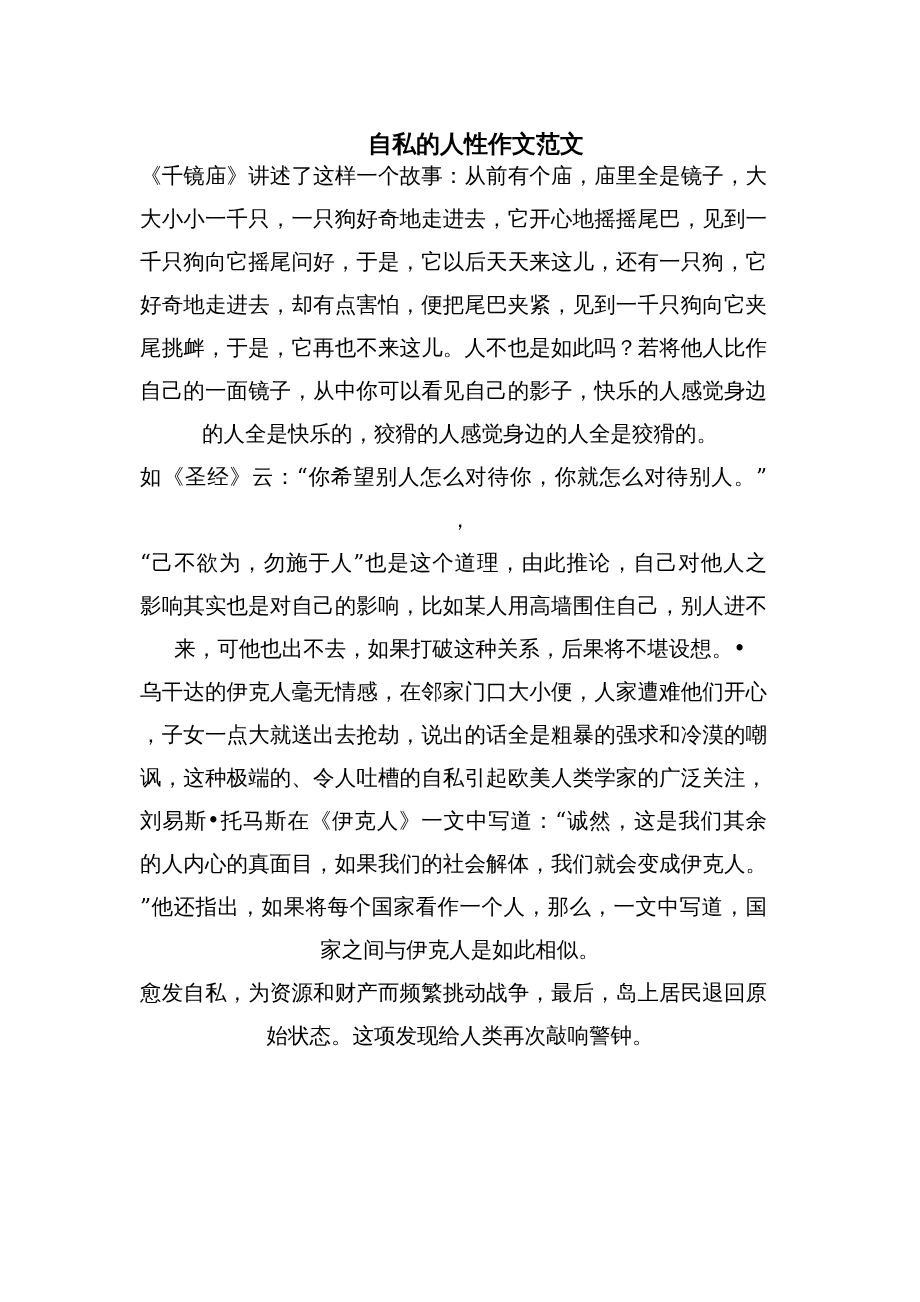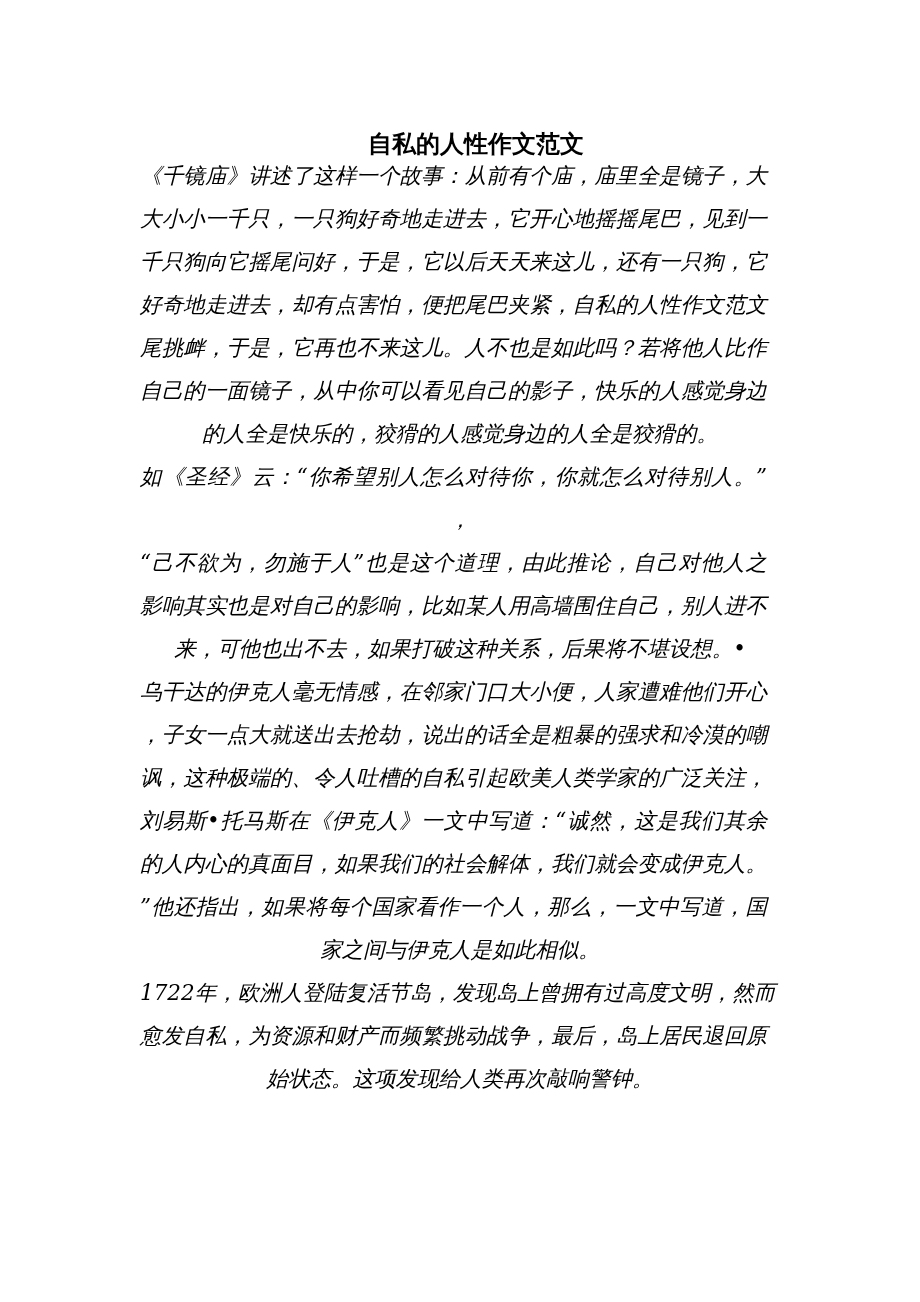--- a/index.html
+++ b/index.html
@@ -42,21 +42,20 @@
       top: 154px;
       width: 640px;
     }
     .line {
       display: block;
       height: 43px;
       line-height: 43px;
       font-size: 21.5px;
       white-space: nowrap;
       overflow: visible;
-      font-style: italic;
     }
     .line.justify {
       text-align: justify;
       text-align-last: justify;
       width: 627px;
     }
     .line.left {
       text-align: center;
     }
   </style>
@@ -65,21 +64,21 @@
 
 <div class="page">
   <h1 class="title">自私的人性作文范文</h1>
 
   <div class="body">
 
     <div class="paragraph">
       <span class="line justify">《千镜庙》讲述了这样一个故事：从前有个庙，庙里全是镜子，大</span>
       <span class="line justify">大小小一千只，一只狗好奇地走进去，它开心地摇摇尾巴，见到一</span>
       <span class="line justify">千只狗向它摇尾问好，于是，它以后天天来这儿，还有一只狗，它</span>
-      <span class="line justify">好奇地走进去，却有点害怕，便把尾巴夹紧，自私的人性作文范文</span>
+      <span class="line justify">好奇地走进去，却有点害怕，便把尾巴夹紧，见到一千只狗向它夹</span>
       <span class="line justify">尾挑衅，于是，它再也不来这儿。人不也是如此吗？若将他人比作</span>
       <span class="line justify">自己的一面镜子，从中你可以看见自己的影子，快乐的人感觉身边</span>
       <span class="line left">的人全是快乐的，狡猾的人感觉身边的人全是狡猾的。</span>
     </div>
 
     <div class="paragraph">
       <span class="line justify">如《圣经》云：“你希望别人怎么对待你，你就怎么对待别人。”</span>
       <span class="line left">，</span>
     </div>
 
@@ -93,18 +92,17 @@
       <span class="line justify">乌干达的伊克人毫无情感，在邻家门口大小便，人家遭难他们开心</span>
       <span class="line justify">，子女一点大就送出去抢劫，说出的话全是粗暴的强求和冷漠的嘲</span>
       <span class="line justify">讽，这种极端的、令人吐槽的自私引起欧美人类学家的广泛关注，</span>
       <span class="line justify">刘易斯•托马斯在《伊克人》一文中写道：“诚然，这是我们其余</span>
       <span class="line justify">的人内心的真面目，如果我们的社会解体，我们就会变成伊克人。</span>
       <span class="line justify">”他还指出，如果将每个国家看作一个人，那么，一文中写道，国</span>
       <span class="line left">家之间与伊克人是如此相似。</span>
     </div>
 
     <div class="paragraph">
-      <span class="line justify">1722年，欧洲人登陆复活节岛，发现岛上曾拥有过高度文明，然而</span>
       <span class="line justify">愈发自私，为资源和财产而频繁挑动战争，最后，岛上居民退回原</span>
       <span class="line left">始状态。这项发现给人类再次敲响警钟。</span>
     </div>
   </div>
 </div>
 
 </body></html>

